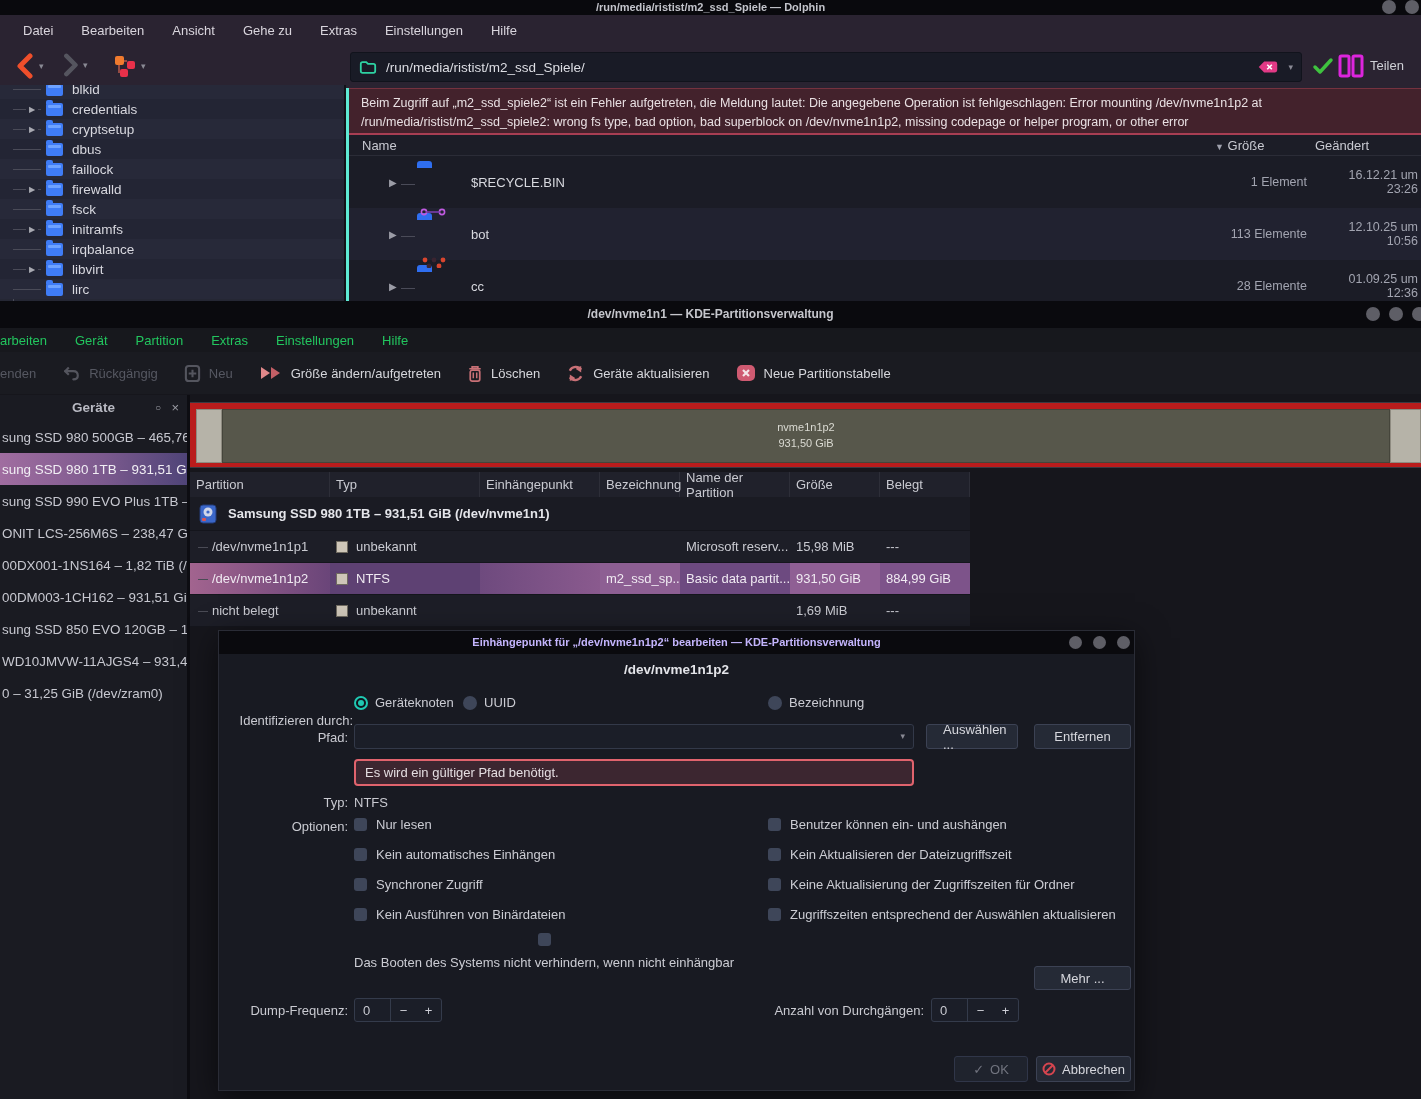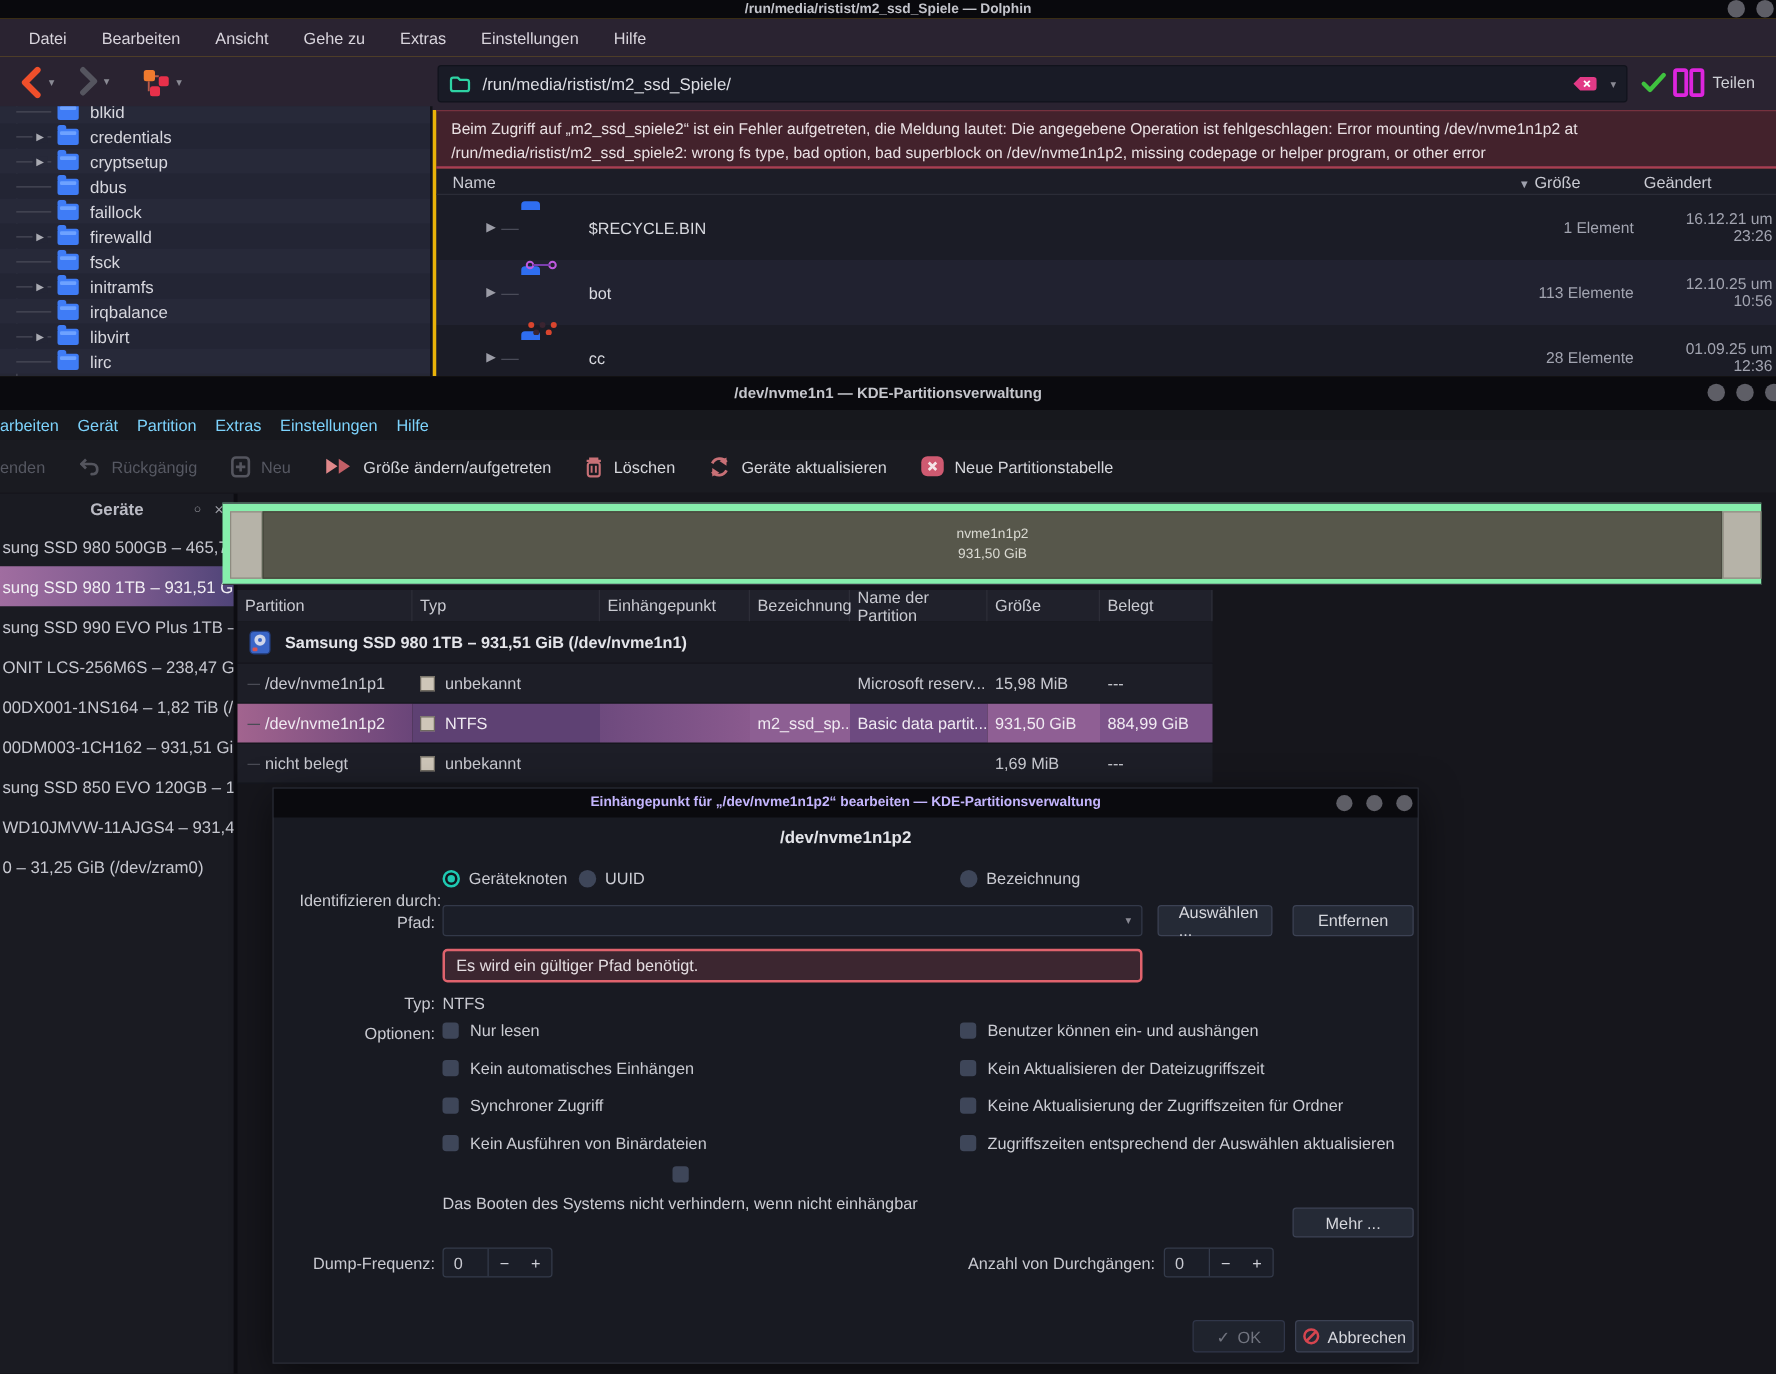--- a/index.html
+++ b/index.html
@@ -2,21 +2,21 @@
 <html><head>
 <meta charset="utf-8">
 <style>
   * { margin:0; padding:0; box-sizing:border-box; }
   html,body { width:1421px; height:1099px; overflow:hidden; background:#16161c;
               font-family:"Liberation Sans", sans-serif; }
   #stage { position:relative; width:1421px; height:1099px; }
   .circ { display:inline-block; width:14px; height:14px; border-radius:50%; background:#5e5e66; }
 
   
-  #dolphin { position:absolute; left:0; top:0; width:1421px; height:301px; background:#eab308; overflow:hidden; }
+  #dolphin { position:absolute; left:0; top:0; width:1421px; height:301px; background:#5eead4; overflow:hidden; }
   .d-title { position:absolute; left:0; top:0; width:100%; height:15px; background:#09090d;
              color:#c3c4cb; font-size:11px; font-weight:bold; text-align:center; line-height:15px; }
   .d-title .wb { position:absolute; right:2px; top:0px; display:flex; gap:9px; }
   .d-menu { position:absolute; left:0; top:15px; width:100%; height:30px; background:#2a2331;
             display:flex; align-items:center; gap:28px; padding-left:23px;
             color:#d9d5dd; font-size:13px; }
   .d-tool { position:absolute; left:0; top:45px; width:100%; height:43px; background:#2a2331; }
   .tbtn { position:absolute; top:8px; display:flex; align-items:center; }
   .caret { color:#8a8a94; font-size:9px; margin-left:3px; }
   .urlbar { position:absolute; left:350px; top:7px; width:952px; height:30px; background:#191b26;
@@ -56,34 +56,34 @@
   .bigfolder::before { content:""; position:absolute; left:0; top:-5px; width:15px; height:7px; background:#2f6ef0; border-radius:3px 3px 0 0; }
   .bigfolder::after { content:""; position:absolute; left:3px; top:3px; right:3px; height:6px; background:#7ec0ff; border-radius:2px; }
   .emb { position:absolute; bottom:2px; left:3px; font-size:9px; }
 
   
   #pm { position:absolute; left:0; top:301px; width:1421px; height:798px; background:#16161c; overflow:hidden; }
   .p-title { position:absolute; left:0; top:0; width:100%; height:27px; background:#0a0a0e;
              color:#c5c6cc; font-size:12px; font-weight:bold; text-align:center; line-height:27px; }
   .p-title .wb { position:absolute; right:-5px; top:6px; display:flex; gap:9px; }
   .p-menu { position:absolute; left:0; top:27px; width:100%; height:24px; background:#17181d;
-            display:flex; align-items:center; gap:15px; color:#7dd3fc; font-size:13px; }
+            display:flex; align-items:center; gap:28px; color:#22c55e; font-size:13px; }
   .p-tool { position:absolute; left:0; top:51px; width:100%; height:42px; background:#1a1b21;
             display:flex; align-items:center; gap:26px; font-size:13px; }
   .p-tool .ti { display:flex; align-items:center; gap:8px; color:#d6d7dc; }
   .p-tool .ti.dis { color:#565862; }
   .p-dev { position:absolute; left:0; top:94px; width:187px; bottom:0; background:#1a1b22; }
   .p-dev .hd { position:relative; height:26px; color:#b9bac3; font-weight:bold; font-size:13.5px;
                text-align:center; line-height:26px; }
   .p-dev .hd .hic { position:absolute; top:0; font-weight:normal; color:#9b9ca4; }
   .dev-item { height:32px; display:flex; align-items:center; padding-left:2px;
               color:#c7c8d0; font-size:13.4px; white-space:nowrap; overflow:hidden; }
   .dev-item.sel { background:linear-gradient(90deg,#a06da0 0%,#7c5a8e 55%,#4f4478 100%); color:#f1eef4; }
   .p-sep { position:absolute; left:187px; top:94px; width:3px; bottom:0; background:#0d0d12; }
-  .p-bar { position:absolute; left:178px; top:101px; width:1231px; height:66px; background:#86efac;
+  .p-bar { position:absolute; left:190px; top:101px; width:1231px; height:66px; background:#b91c1c;
            border-top:1px solid #3a3a43; border-bottom:1px solid #3a3a43; }
   .seg { position:absolute; top:6px; height:54px; }
   .seg1 { left:6px; width:26px; background:#b6b3a8; border:1px solid #8e8b80; }
   .seg2 { left:32px; width:1168px; background:#57574b; border:1px solid #45453b;
           display:flex; flex-direction:column; justify-content:center; align-items:center;
           color:#dadad2; font-size:11px; line-height:1.45; }
   .seg3 { left:1200px; width:31px; background:#b6b3a8; border:1px solid #8e8b80; }
   .p-table { position:absolute; left:190px; top:171px; width:780px; }
   .th { display:flex; height:25px; background:#20212b; color:#c9cad1; font-size:13px; align-items:center; }
   .th > div { border-right:1px solid #2d2e38; height:100%; display:flex; align-items:center; padding-left:6px; }

